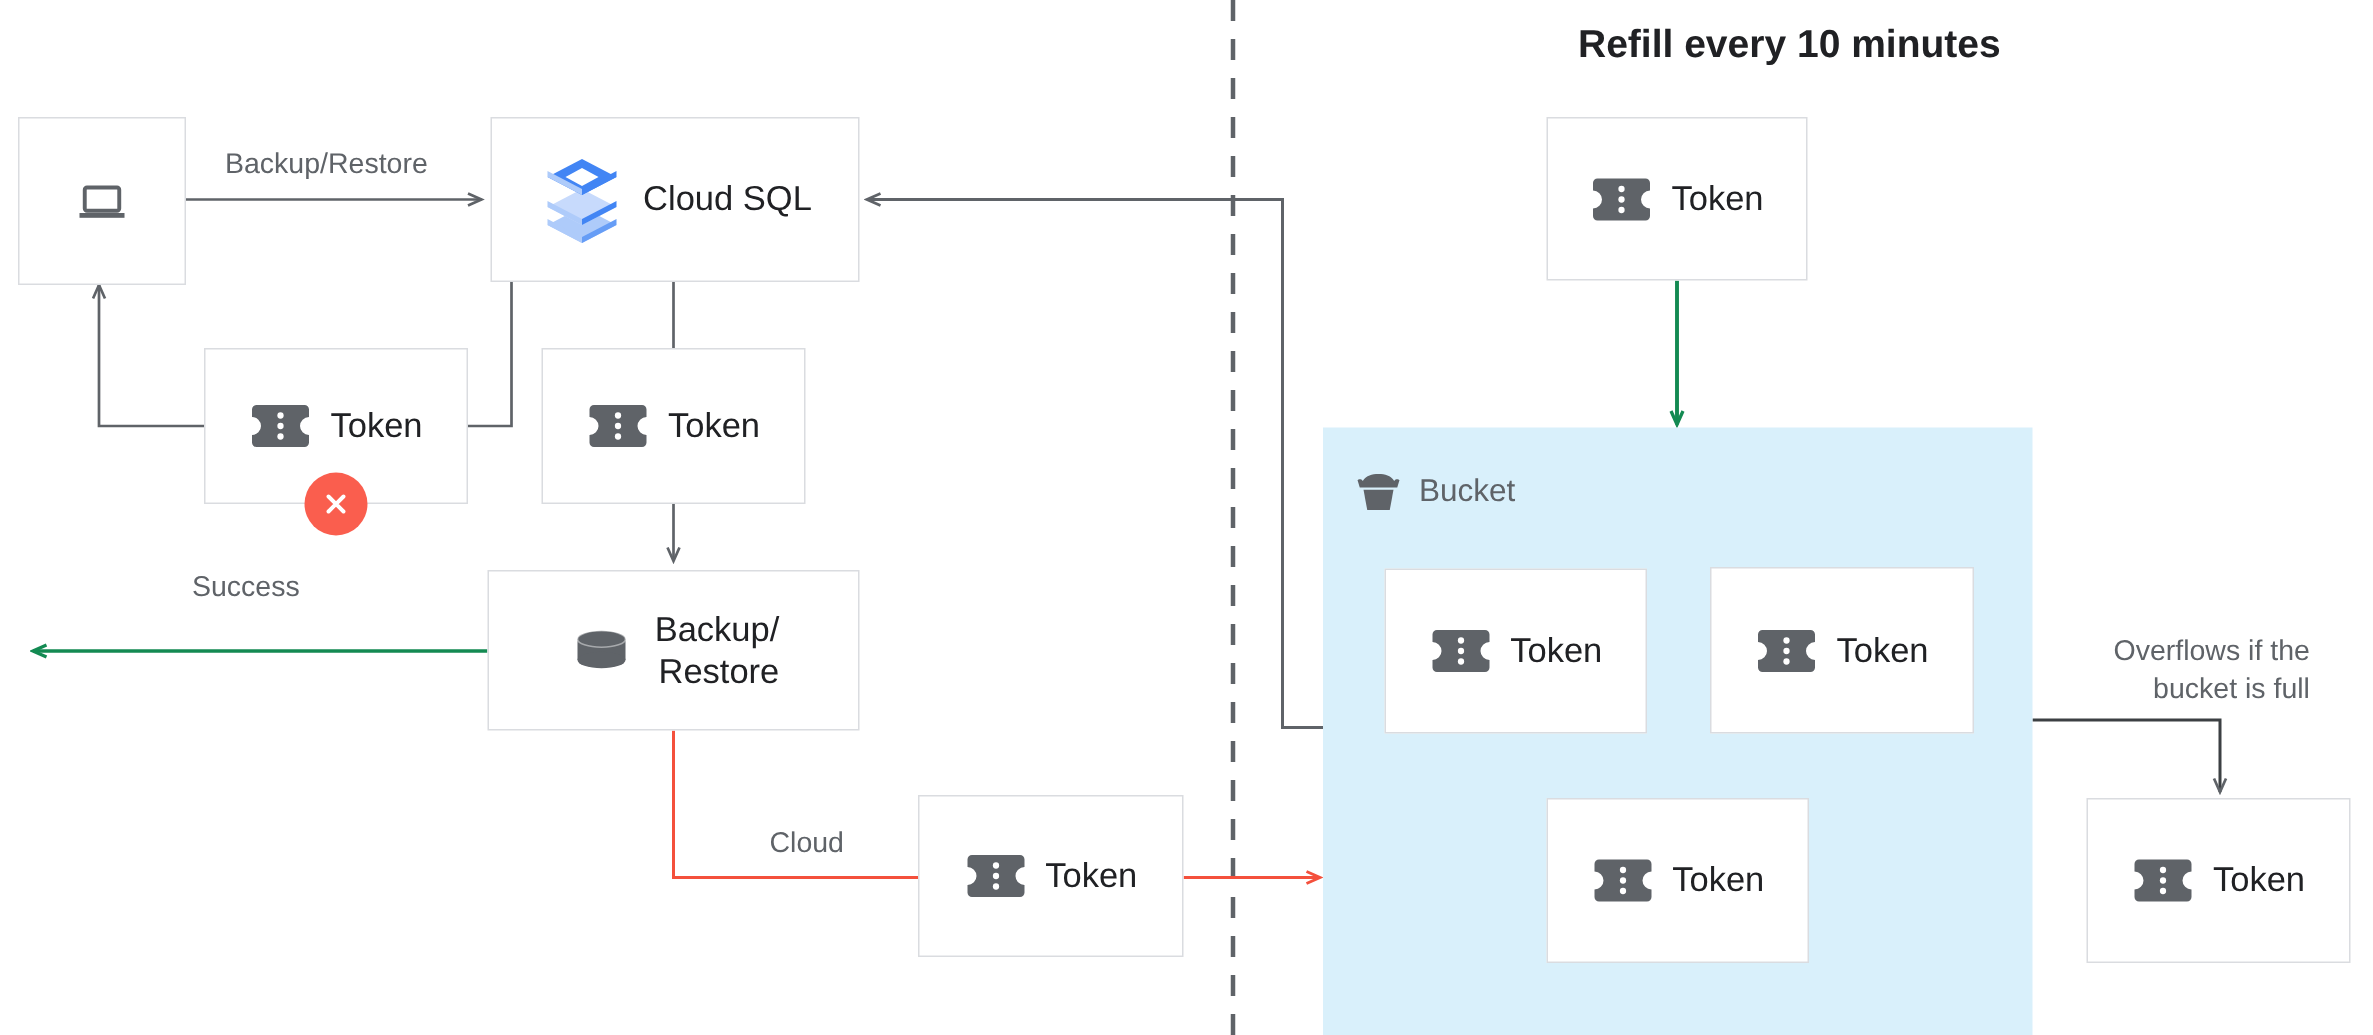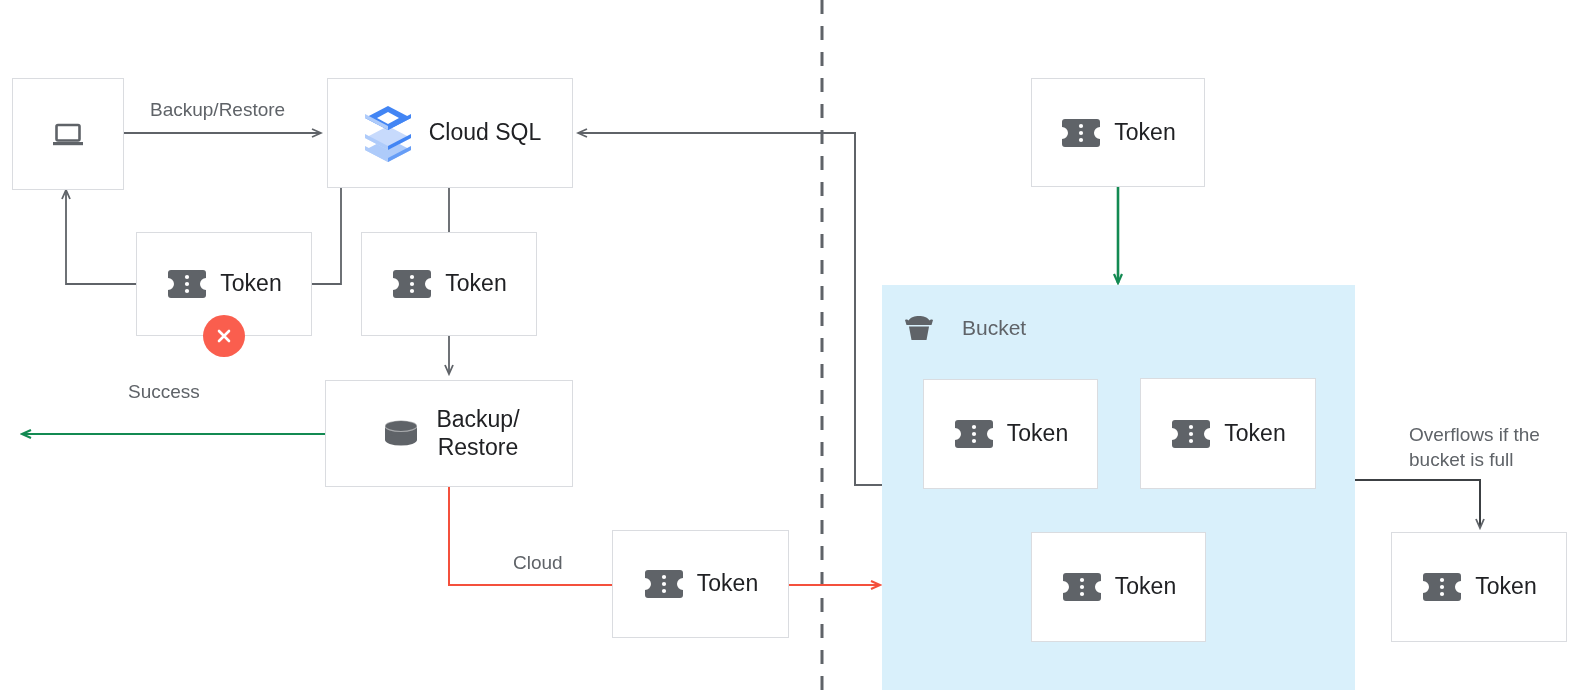--- a/index.html
+++ b/index.html
@@ -34,46 +34,47 @@
     justify-content: center;
     gap: 12px;
   }
   .node-box.in-bucket { background: #ffffff; }
   .node-label {
     font-size: 23px;
     color: #202124;
     line-height: 1.2;
     white-space: pre-line;
   }
-  .node-label.two-line { text-align: center; }
+  .node-label.two-line { text-align: right; }
   .icon {
     display: block;
     flex: 0 0 auto;
   }
   .bucket-area {
     position: absolute;
     background: #d9f0fb;
   }
   .bucket-header {
     position: absolute;
     display: flex;
     align-items: center;
-    gap: 26px;
+    gap: 10px;
     text-align: right;
   }
   .bucket-header-label {
     font-size: 21px;
     color: #5f6368;
   }
   .edge-label {
     position: absolute;
     font-size: 19px;
     color: #5f6368;
     line-height: 1.3;
     white-space: pre-line;
+    text-align: right;
   }
   .diagram-title {
     position: absolute;
     font-size: 26px;
     font-weight: bold;
     color: #202124;
     white-space: nowrap;
   }
   .fail-badge {
     position: absolute;
@@ -118,20 +119,21 @@
     <path d="M449,487 L449,585 L612,585" fill="none" stroke="#f4503c" stroke-width="2"></path>
     <path d="M789,585 L880,585" fill="none" stroke="#f4503c" stroke-width="2" marker-end="url(#arrow-red)"></path>
 
     <path d="M882,485 L855,485 L855,133 L578,133" fill="none" stroke="#5f6368" stroke-width="2" marker-end="url(#arrow-dark)"></path>
 
     <path d="M1118,187 L1118,283" fill="none" stroke="#138a52" stroke-width="2.6" marker-end="url(#arrow-green)"></path>
 
     <path d="M1355,480 L1480,480 L1480,528" fill="none" stroke="#3c4043" stroke-width="2" marker-end="url(#arrow-dark)"></path>
   </svg>
 
+  <div class="diagram-title" style="left:1052px; top:14px;">Refill every 10 minutes</div>
 
   <div class="bucket-area" style="left:882px; top:285px; width:473px; height:405px;"></div>
 
   <div class="bucket-header" style="left:902px; top:311px;">
     <svg class="icon" width="34" height="34" viewBox="0 0 34 34" xmlns="http://www.w3.org/2000/svg">
       <path d="M3,9 C3,9 5,7.5 6.5,9.6 C9,6 12.5,5 17,5 C21.5,5 25,6 27.5,9.6 C29,7.5 31,9 31,9 L29.5,14 L4.5,14 Z" fill="#5f6368"></path>
       <path d="M7,15.5 L27,15.5 L24.5,29 L9.5,29 Z" fill="#5f6368"></path>
     </svg>
     <span class="bucket-header-label">Bucket</span>
   </div>

